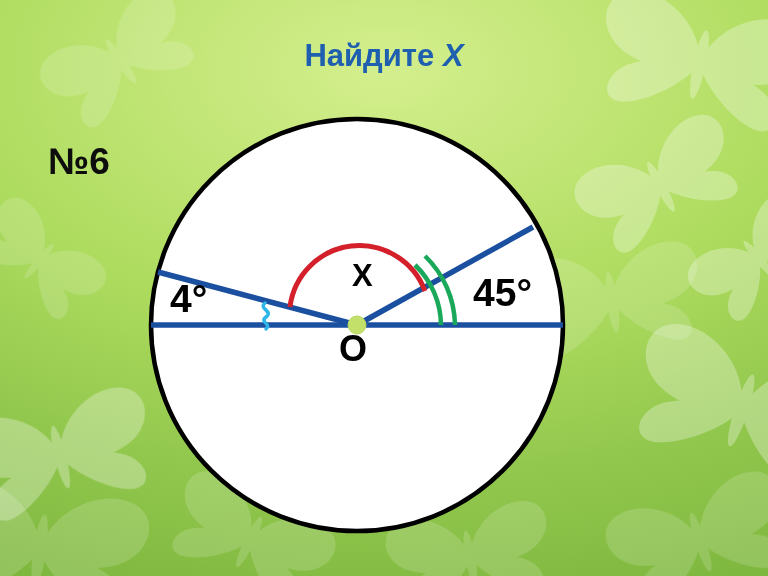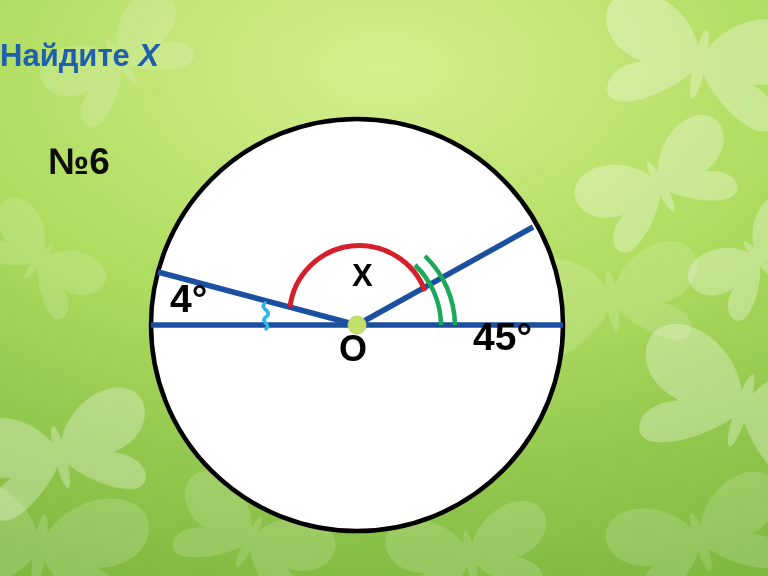--- a/index.html
+++ b/index.html
@@ -34,20 +34,21 @@
   }
   .lbl {
     position: absolute;
     white-space: nowrap;
     line-height: 1;
   }
   #title-text {
     top: 40px;
     left: 0;
     width: 768px;
+    text-align: center;
     font-size: 31px;
     font-weight: bold;
     color: #1f5fb0;
   }
   #title-text .italic-var {
     font-style: italic;
   }
   #problem-number {
     top: 143px;
     left: 48px;
@@ -61,21 +62,20 @@
     font-size: 39px;
     font-weight: bold;
     color: #000;
   }
   #angle-right-label {
     top: 273px;
     left: 473px;
     font-size: 39px;
     font-weight: bold;
     color: #000;
-    margin-top: 44px;
   }
   #unknown-angle-label {
     top: 260px;
     left: 352px;
     font-size: 31px;
     font-weight: bold;
     color: #000;
   }
   #center-point-label {
     top: 331px;

